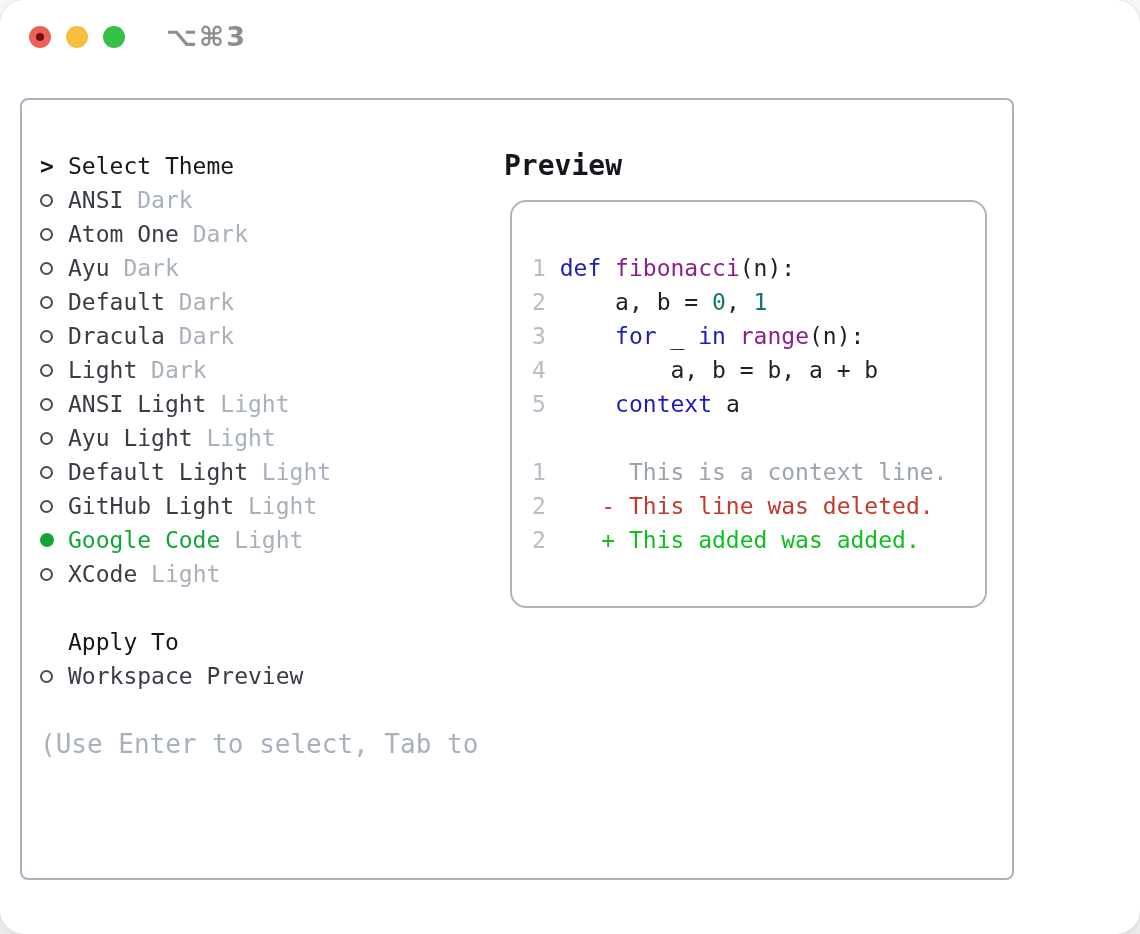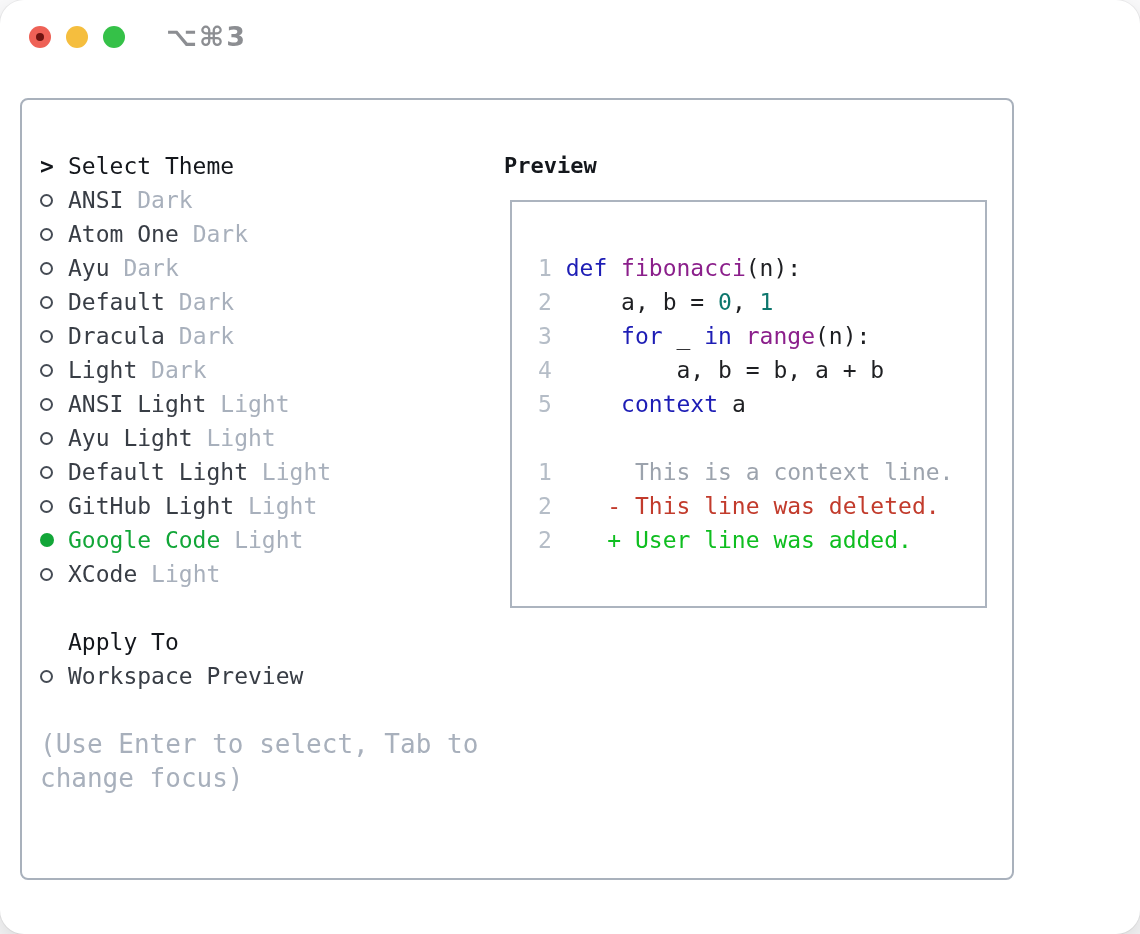--- a/index.html
+++ b/index.html
@@ -47,26 +47,26 @@
        border:2px solid #464C55;border-radius:50%;}
   .dot.filled{width:14px;height:14px;border:none;background:var(--accent-green);}
   .item{cursor:pointer;align-items:center;}
   .item .name{color:#383D45;}
   .item.selected .name{color:var(--accent-green);}
   .tag{color:var(--muted);}
   .help-line{height:34px;line-height:34px;font-size:26px;white-space:pre;color:var(--muted);}
   
   .preview-heading{
     position:absolute;left:482px;top:49px;height:34px;line-height:34px;
-    font-size:22px;font-weight:bold;color:#14171C;
+    font-size:28px;font-weight:bold;color:#14171C;
   }
   .preview-box{
     position:absolute;left:488px;top:100px;width:477px;height:408px;
-    box-sizing:border-box;border:2px solid #ACB4BF;border-radius:0;
-    padding:49px 0 0 26px;background:#fff;overflow:hidden;
+    box-sizing:border-box;border:2px solid #ACB4BF;border-radius:16px;
+    padding:49px 0 0 20px;background:#fff;overflow:hidden;
   }
   .pline{height:34px;line-height:34px;font-size:23px;white-space:pre;color:#1E1F22;}
   .lnum{color:var(--line-number);}
   .tok-plain{color:#1E1F22;}
   .tok-kwd{color:var(--syntax-keyword);}
   .tok-typ{color:var(--syntax-function);}
   .tok-lit{color:var(--syntax-literal);}
   .diff-context{color:var(--diff-context);}
   .diff-deleted{color:var(--diff-deleted);}
   .diff-added{color:var(--diff-added);}
@@ -114,36 +114,35 @@
       </div>
 
       <div id="apply-list">
           <div class="row item"><span class="marker"><i class="dot"></i></span><span class="name">Workspace Preview</span></div>
         </div>
 
       <div class="row blank"></div>
 
       <div id="help-text">
           <div class="help-line">(Use Enter to select, Tab to</div>
-          <div class="help-line">change focus)</div>
         </div>
     </div>
 
     <div class="preview-heading">Preview</div>
 
     <div class="preview-box">
       <div id="preview-code">
           <div class="pline"><span class="lnum">1 </span><span class="tok-kwd">def</span><span class="tok-plain"> </span><span class="tok-typ">fibonacci</span><span class="tok-plain">(n):</span></div>
           <div class="pline"><span class="lnum">2 </span><span class="tok-plain">    a, b = </span><span class="tok-lit">0</span><span class="tok-plain">, </span><span class="tok-lit">1</span></div>
           <div class="pline"><span class="lnum">3 </span><span class="tok-plain">    </span><span class="tok-kwd">for</span><span class="tok-plain"> _ </span><span class="tok-kwd">in</span><span class="tok-plain"> </span><span class="tok-typ">range</span><span class="tok-plain">(n):</span></div>
           <div class="pline"><span class="lnum">4 </span><span class="tok-plain">        a, b = b, a + b</span></div>
           <div class="pline"><span class="lnum">5 </span><span class="tok-plain">    </span><span class="tok-kwd">context</span><span class="tok-plain"> a</span></div>
         </div>
       <div class="pline"></div>
       <div id="preview-diff">
           <div class="pline"><span class="lnum">1</span><span class="tok-plain">    </span><span class="diff-context">  This is a context line.</span></div>
           <div class="pline"><span class="lnum">2</span><span class="tok-plain">    </span><span class="diff-deleted">- This line was deleted.</span></div>
-          <div class="pline"><span class="lnum">2</span><span class="tok-plain">    </span><span class="diff-added">+ User line was added.</span></div>
+          <div class="pline"><span class="lnum">2</span><span class="tok-plain">    </span><span class="diff-added">+ This added was added.</span></div>
         </div>
     </div>
 
   </div>
 </div>
 
 </body></html>

